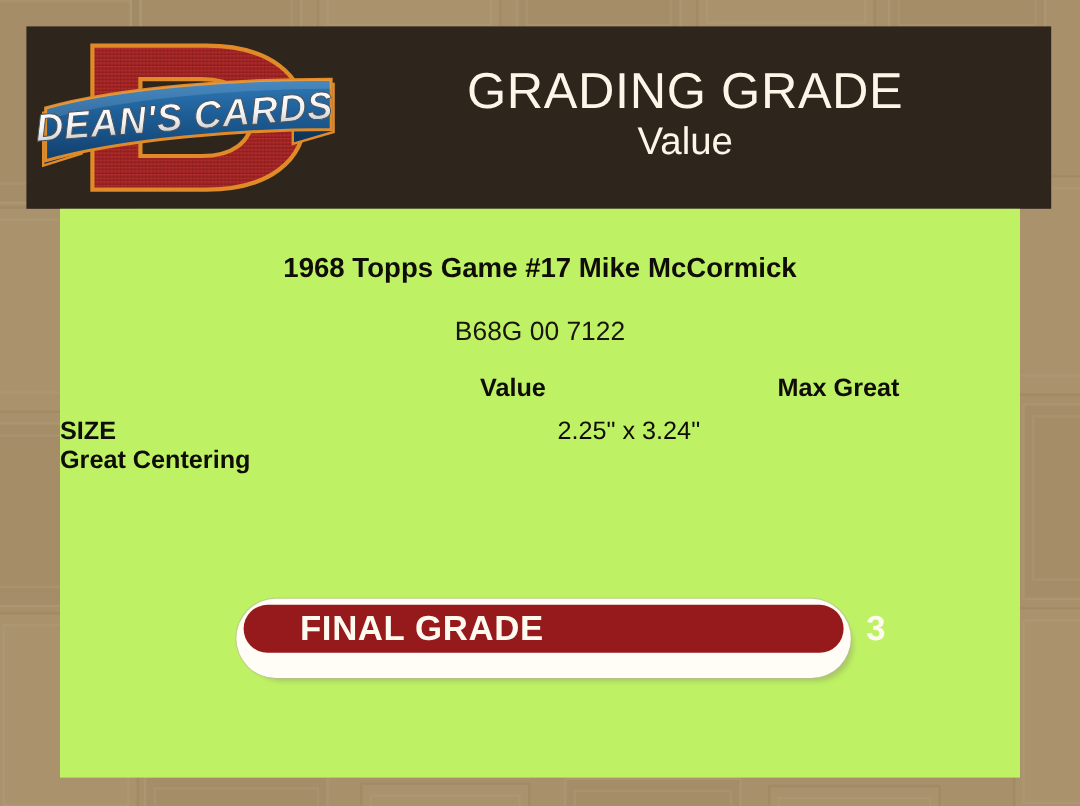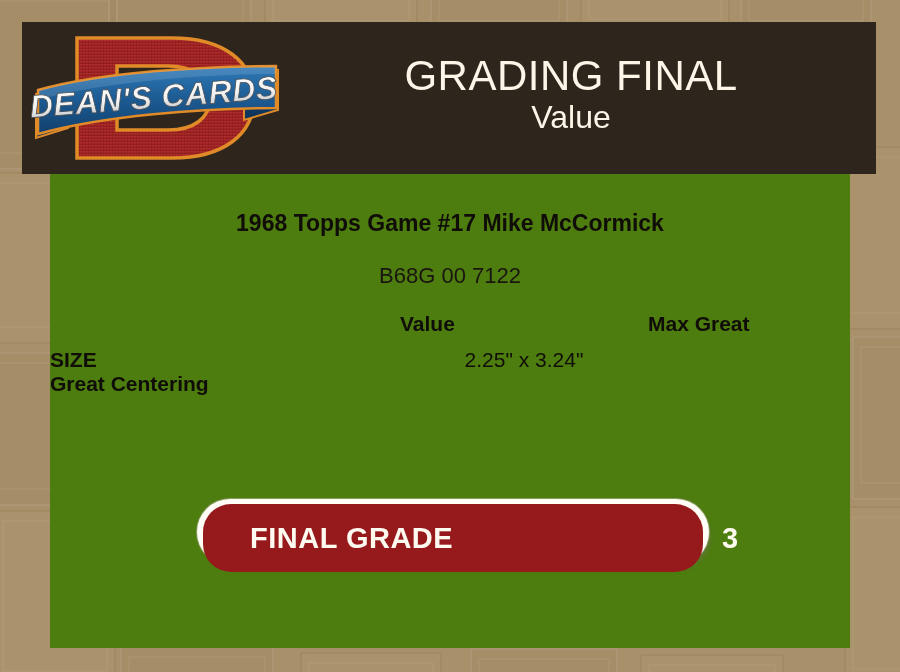--- a/index.html
+++ b/index.html
@@ -82,21 +82,21 @@
     line-height: 1.25;
   }
 
   
   #panel {
     position: absolute;
     left: 50px;
     top: 174px;
     width: 800px;
     height: 474px;
-    background: #4d7c0f;
+    background: #bef264;
   }
 
   #card-title {
     text-align: center;
     font-size: 23px;
     font-weight: bold;
     color: #100d08;
     margin-top: 36px;
     line-height: 1.2;
   }
@@ -178,21 +178,21 @@
     height: 66px;
     border-radius: 33px;
     background: #fffdf6;
     box-shadow: 0 0 0 1px rgba(190,182,166,0.55);
   }
   #final-bar {
     position: absolute;
     left: 6px;
     top: 5px;
     width: 500px;
-    height: 68px;
+    height: 40px;
     border-radius: 28px;
     background: #96191c;
     display: flex;
     align-items: center;
   }
   #final-label {
     color: #fffaf0;
     font-size: 29px;
     font-weight: bold;
     letter-spacing: 0.5px;
@@ -302,21 +302,21 @@
         <path d="M222 56 L256 48 L256 88 L222 98 Z" fill="url(#btail)" stroke="#e08a28" stroke-width="2"></path>
 
         <path d="M16 68 C80 50 180 44 254 44 L254 86 C180 86 80 94 16 112 Z" fill="url(#bribbon)" stroke="#e08a28" stroke-width="2.5"></path>
         <path d="M16 68 C80 50 180 44 254 44 L254 52 C180 52 80 60 16 78 Z" fill="#ffffff" opacity="0.12"></path>
 
         <text x="132" y="86" text-anchor="middle" font-family="Liberation Sans, sans-serif" font-size="32" font-weight="bold" font-style="italic" letter-spacing="0.5" fill="url(#wtxt)" stroke="#4a4f55" stroke-width="0.8" transform="rotate(-4.5 132 80)">DEAN'S CARDS</text>
       </svg>
     </div>
 
     <div id="header-titles">
-      <div id="header-title">GRADING FINAL</div>
+      <div id="header-title">GRADING GRADE</div>
       <div id="header-subtitle">Value</div>
     </div>
   </div>
 
   <div id="panel">
 
     <div id="card-title">1968 Topps Game #17 Mike McCormick</div>
     <div id="card-subtitle">B68G 00 7122</div>
 
     <table id="stats">

